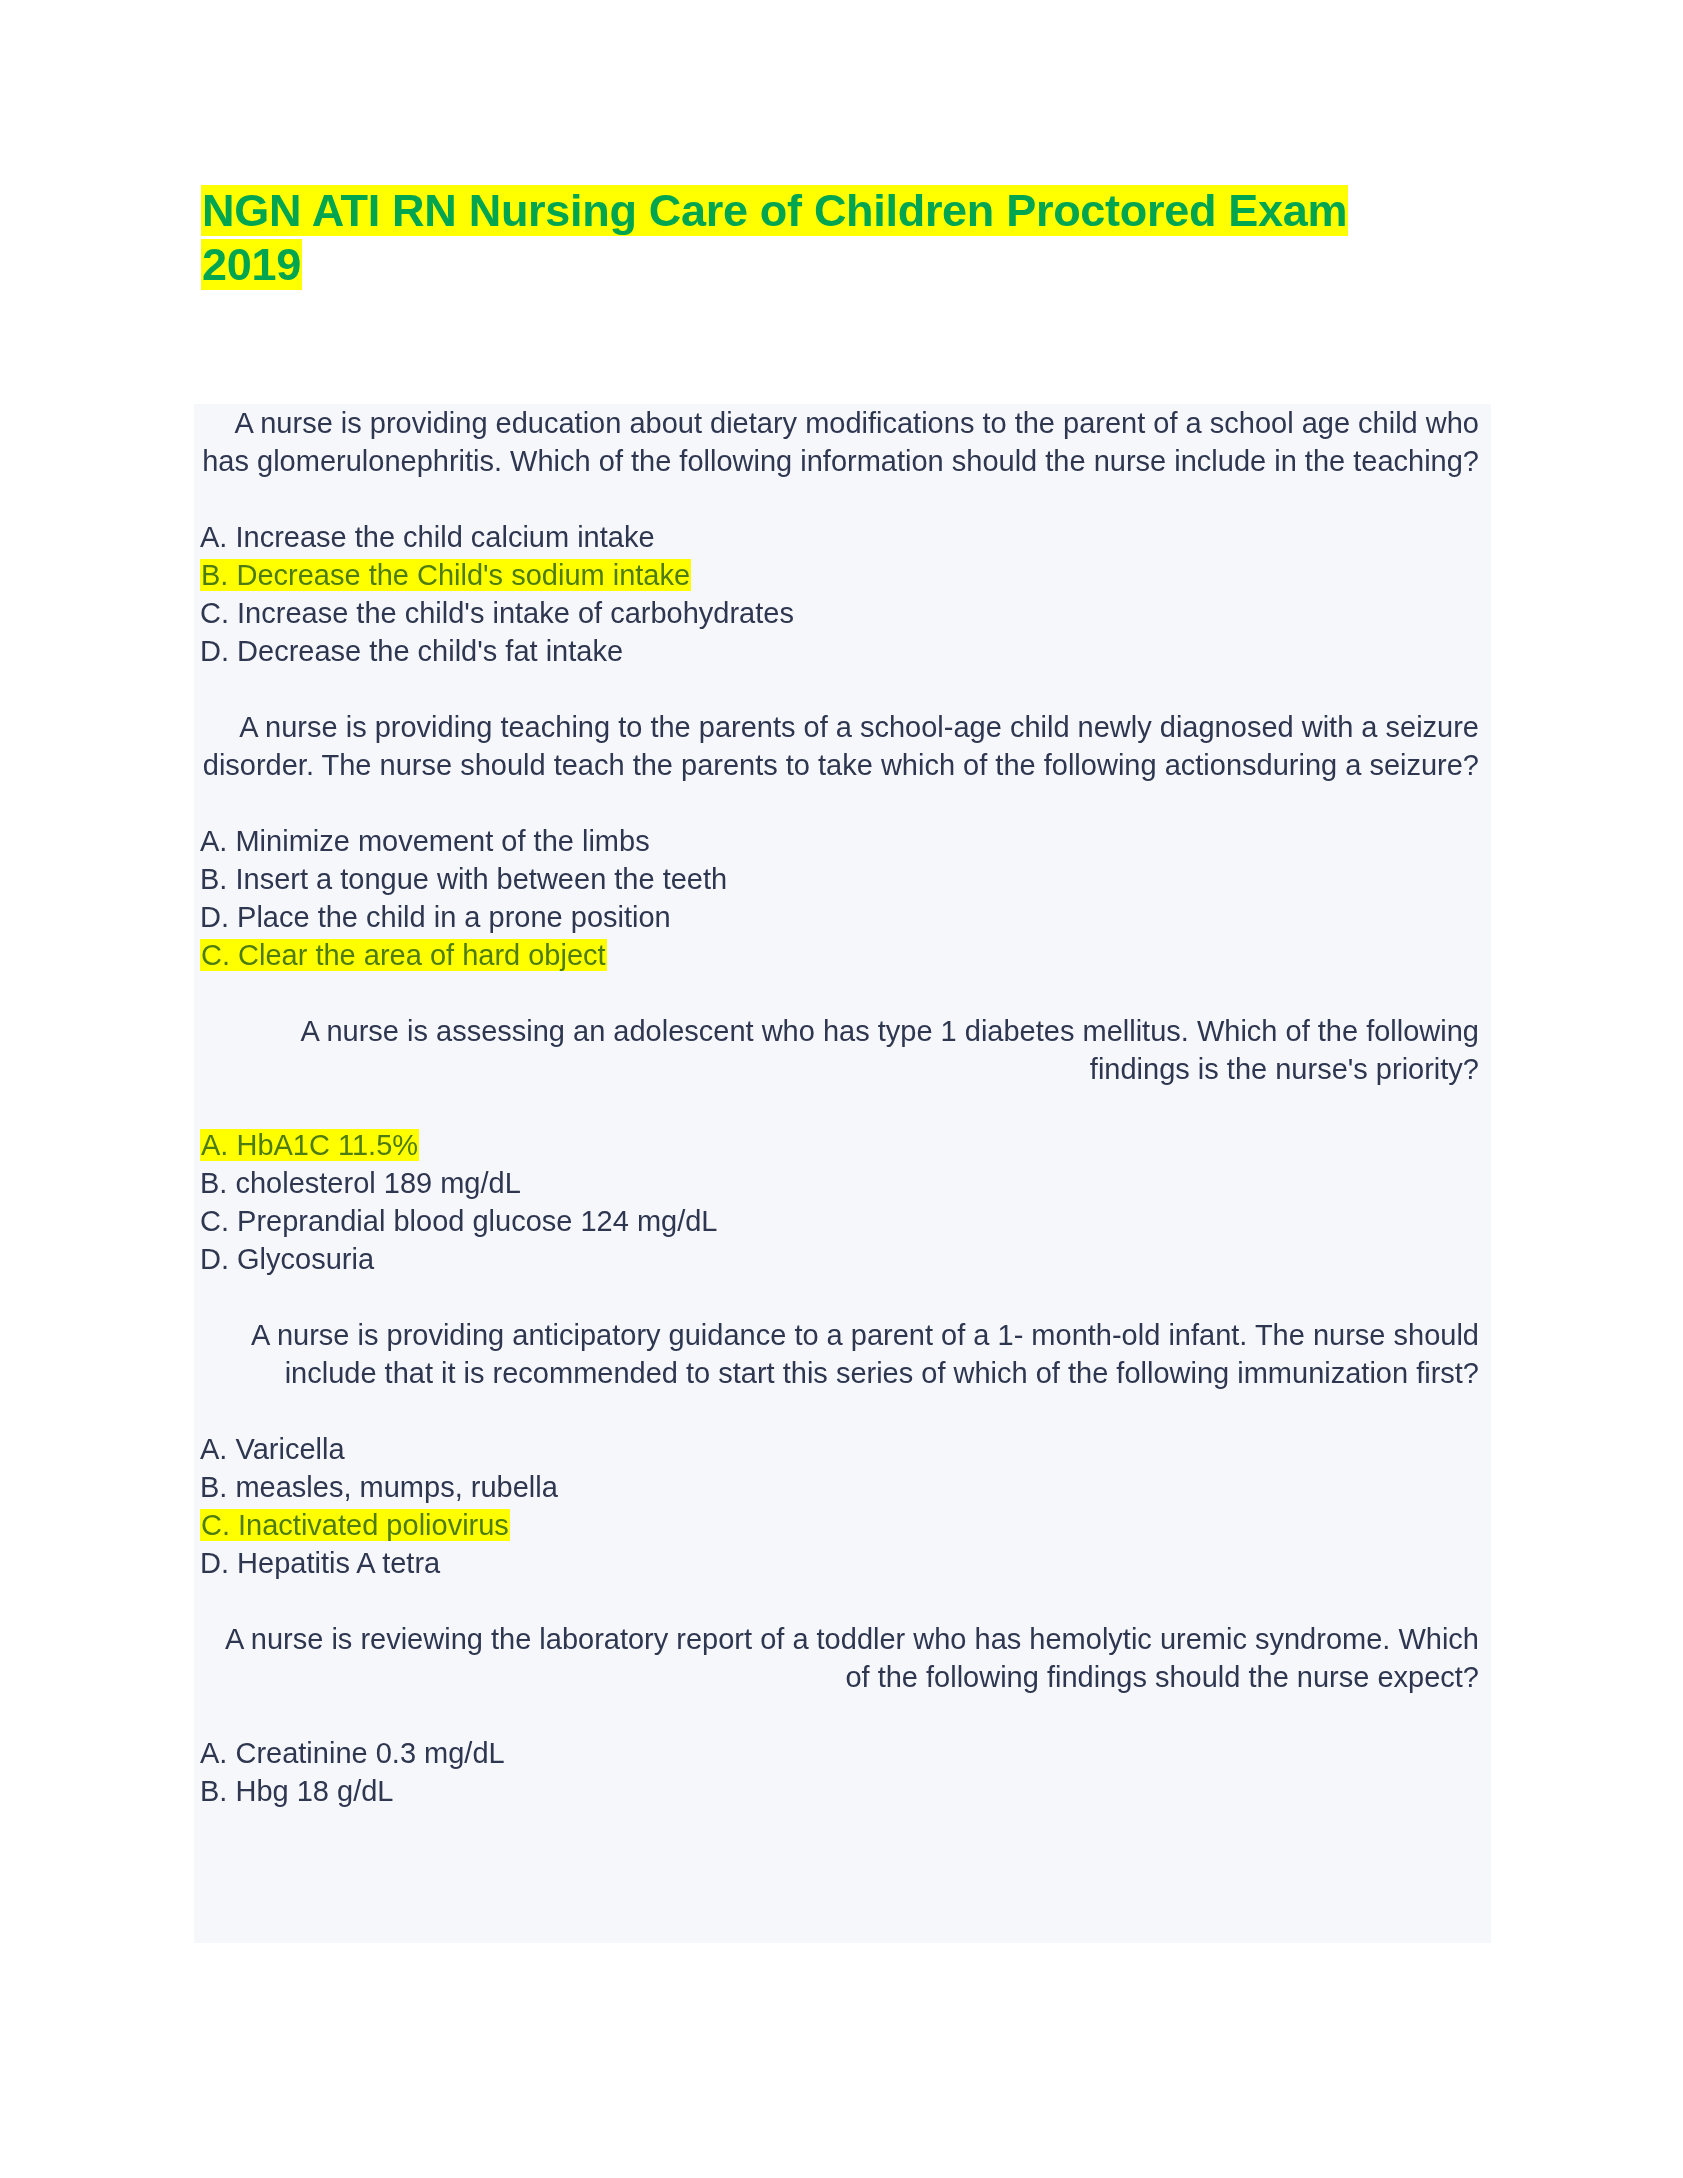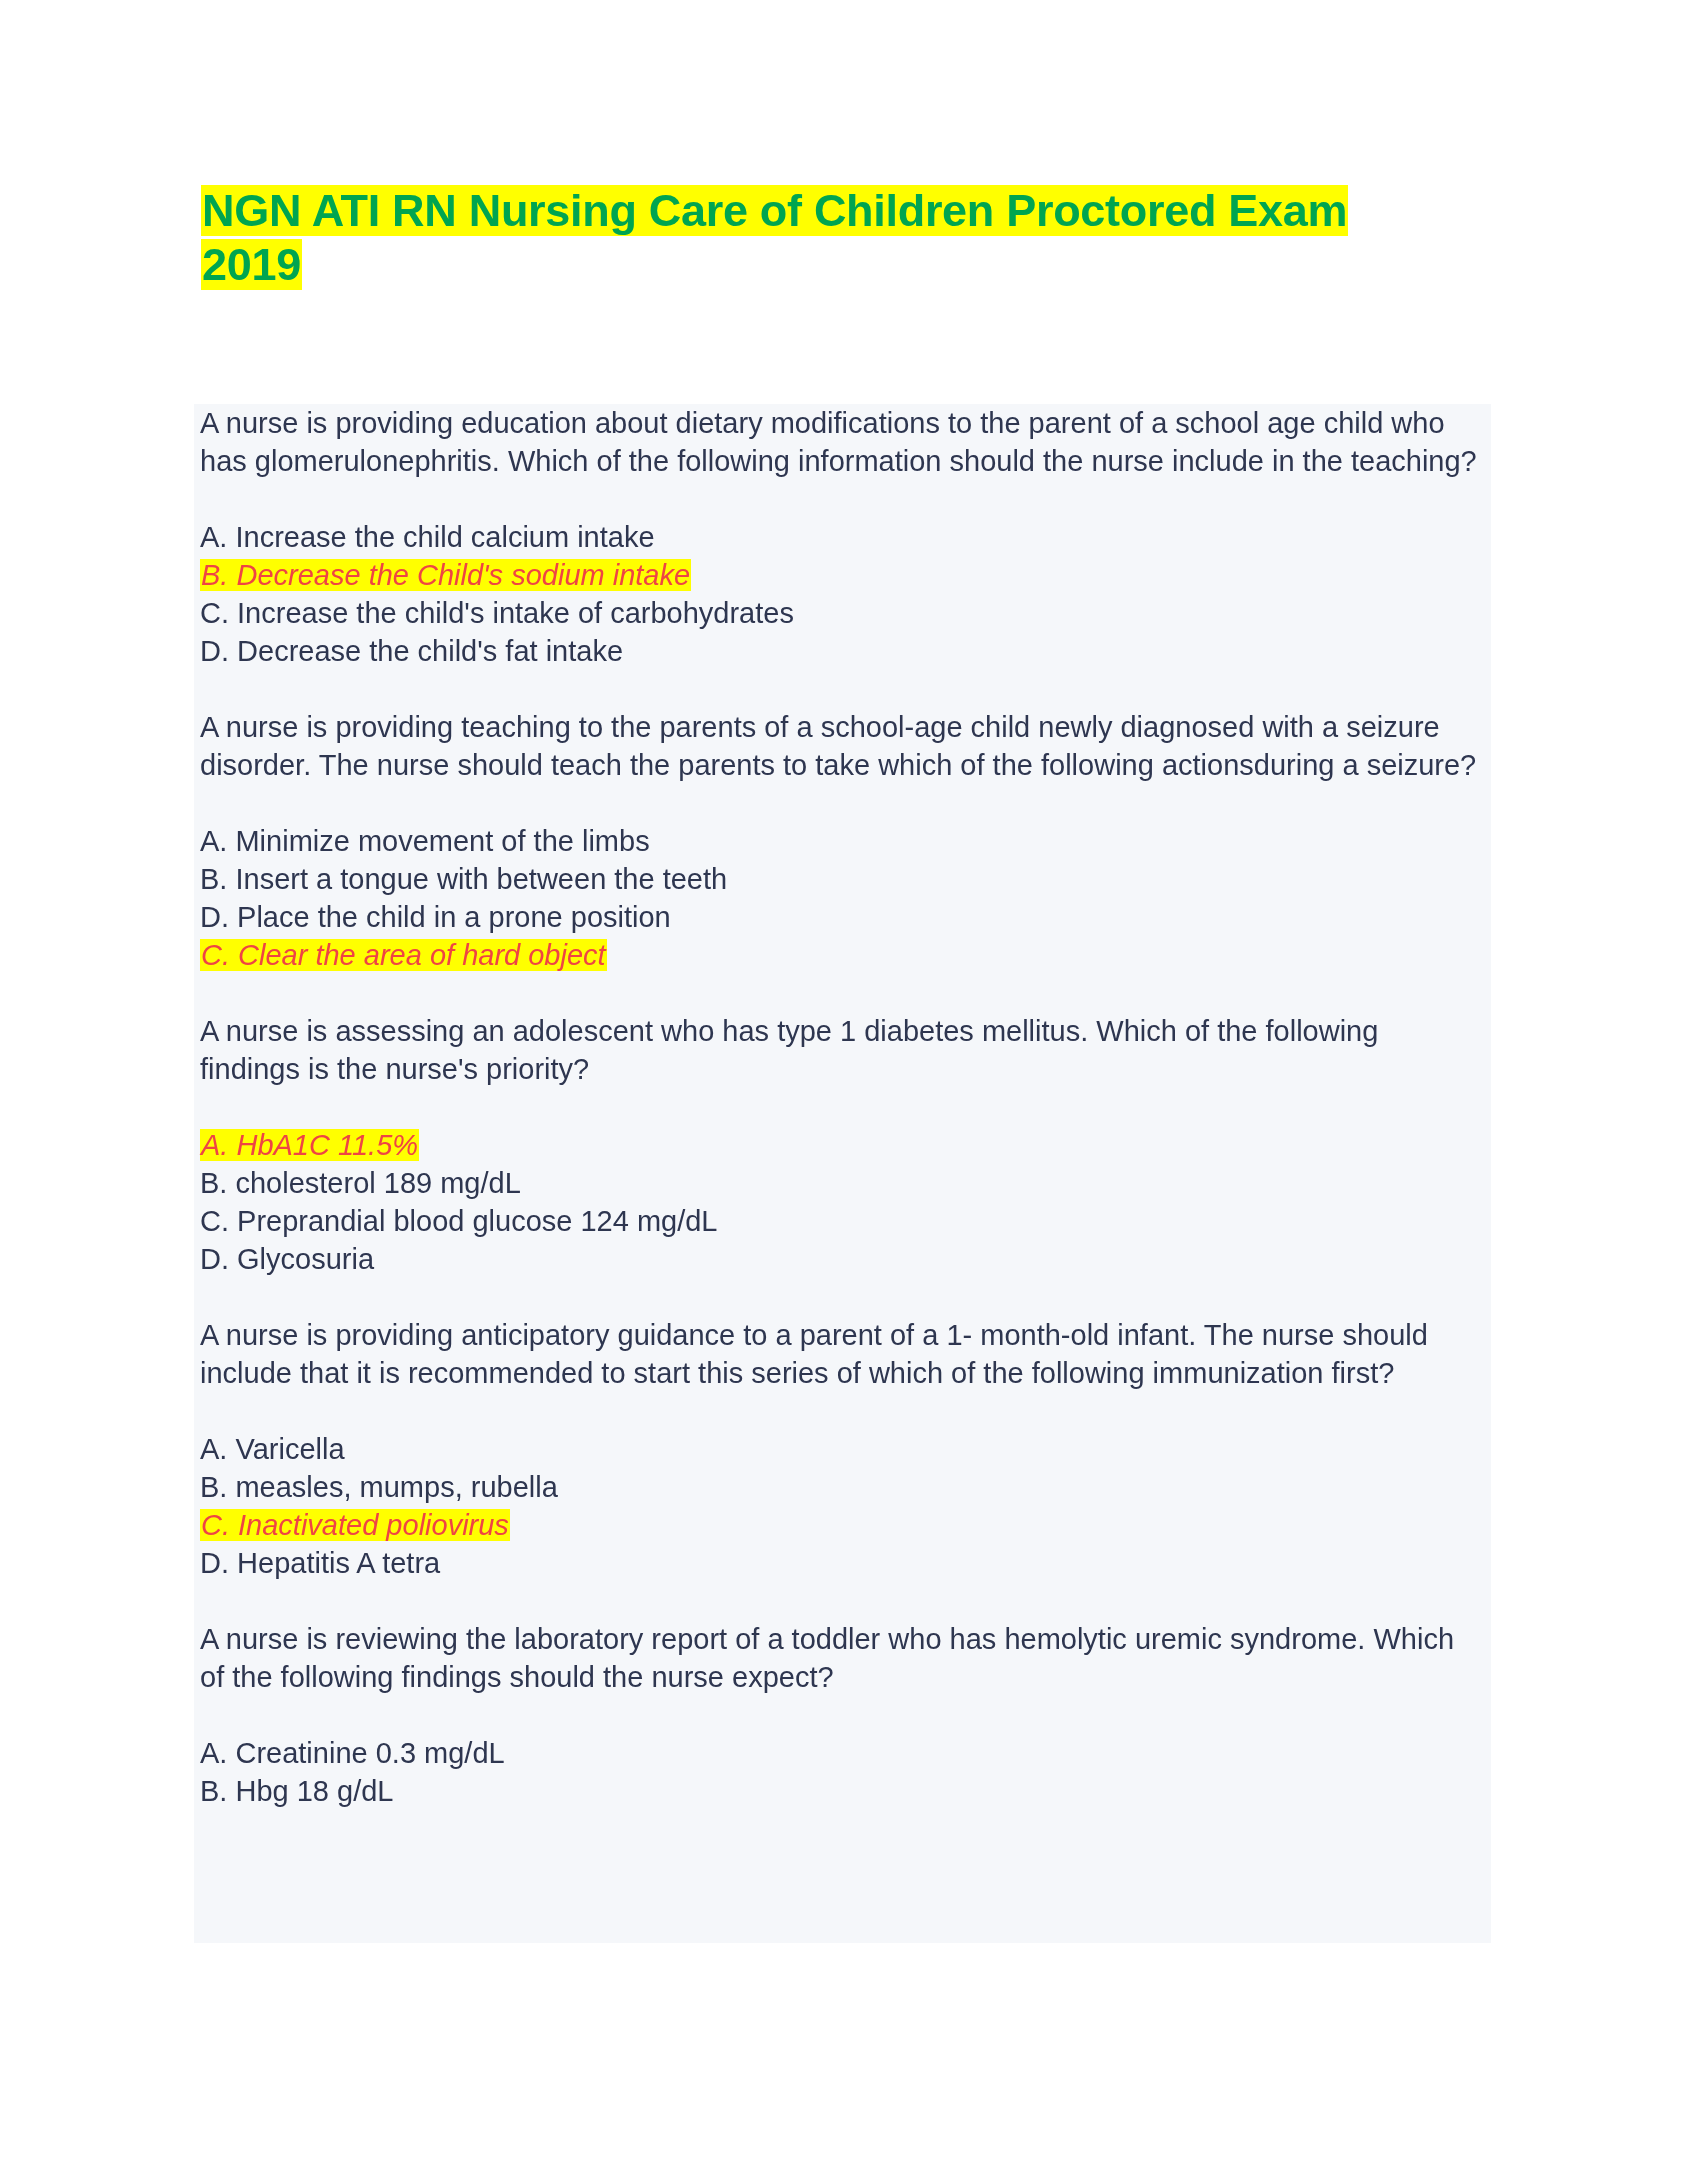--- a/index.html
+++ b/index.html
@@ -66,29 +66,29 @@
     font-size: 29px;
     line-height: 38px;
     color: #2e3650;
     margin: 0;
     padding: 0 8px 0 6px;
     white-space: normal;
   }
 
   .stem {
     max-width: 1279px;
+    text-align: right;
   }
 
   .spacer {
     height: 38px;
   }
 
   .hl-ans {
-    color: #ef4444;
-    font-style: italic;
+    color: #4d7c0f;
   }
   .hl-ans .mark {
     background: #ffff00;
     padding: 0 1px;
     box-decoration-break: clone;
     -webkit-box-decoration-break: clone;
   }
 </style>
 </head>
 <body>

